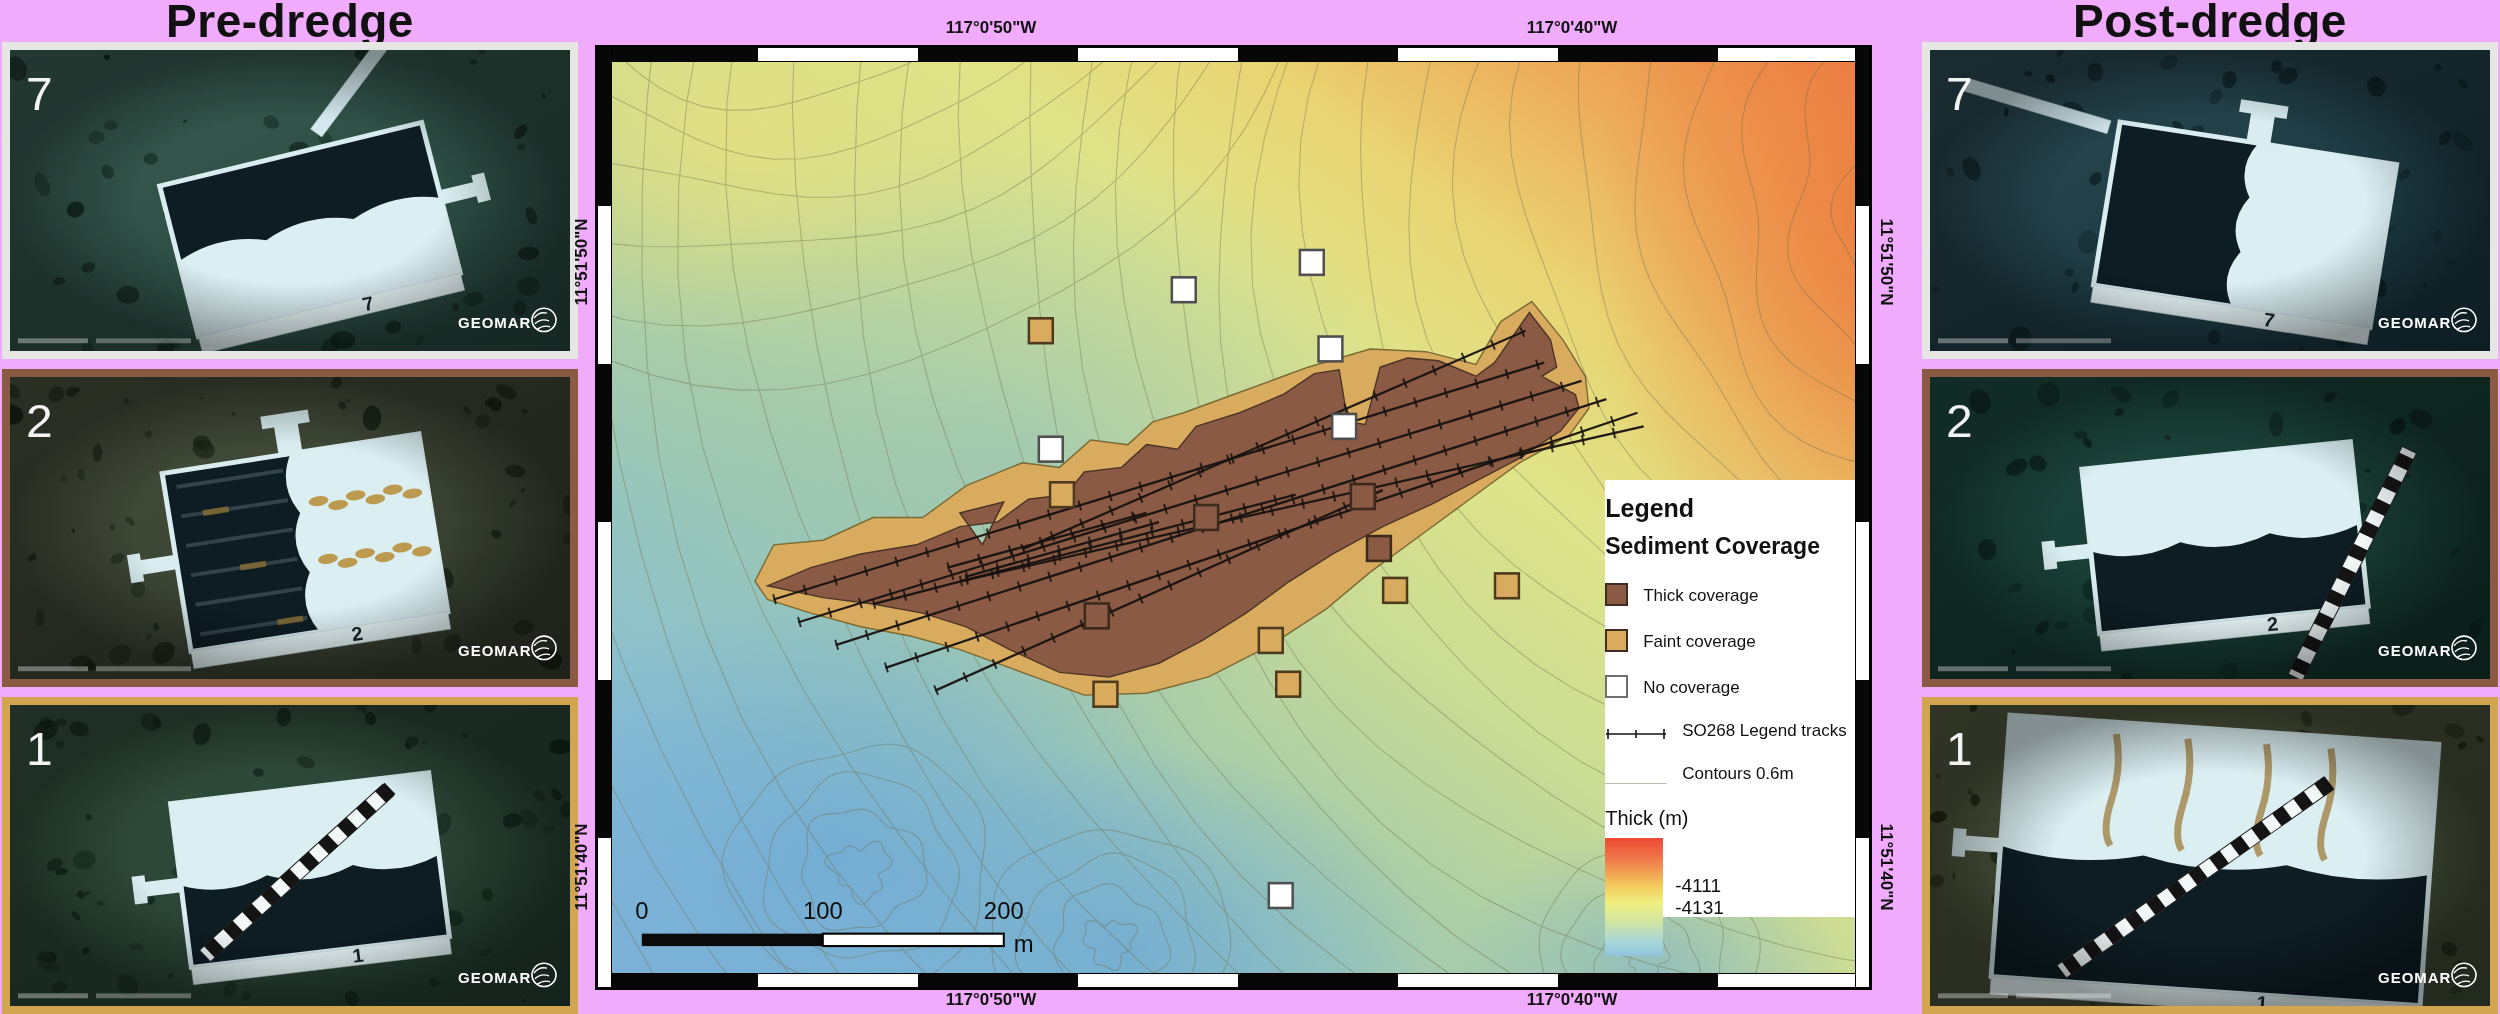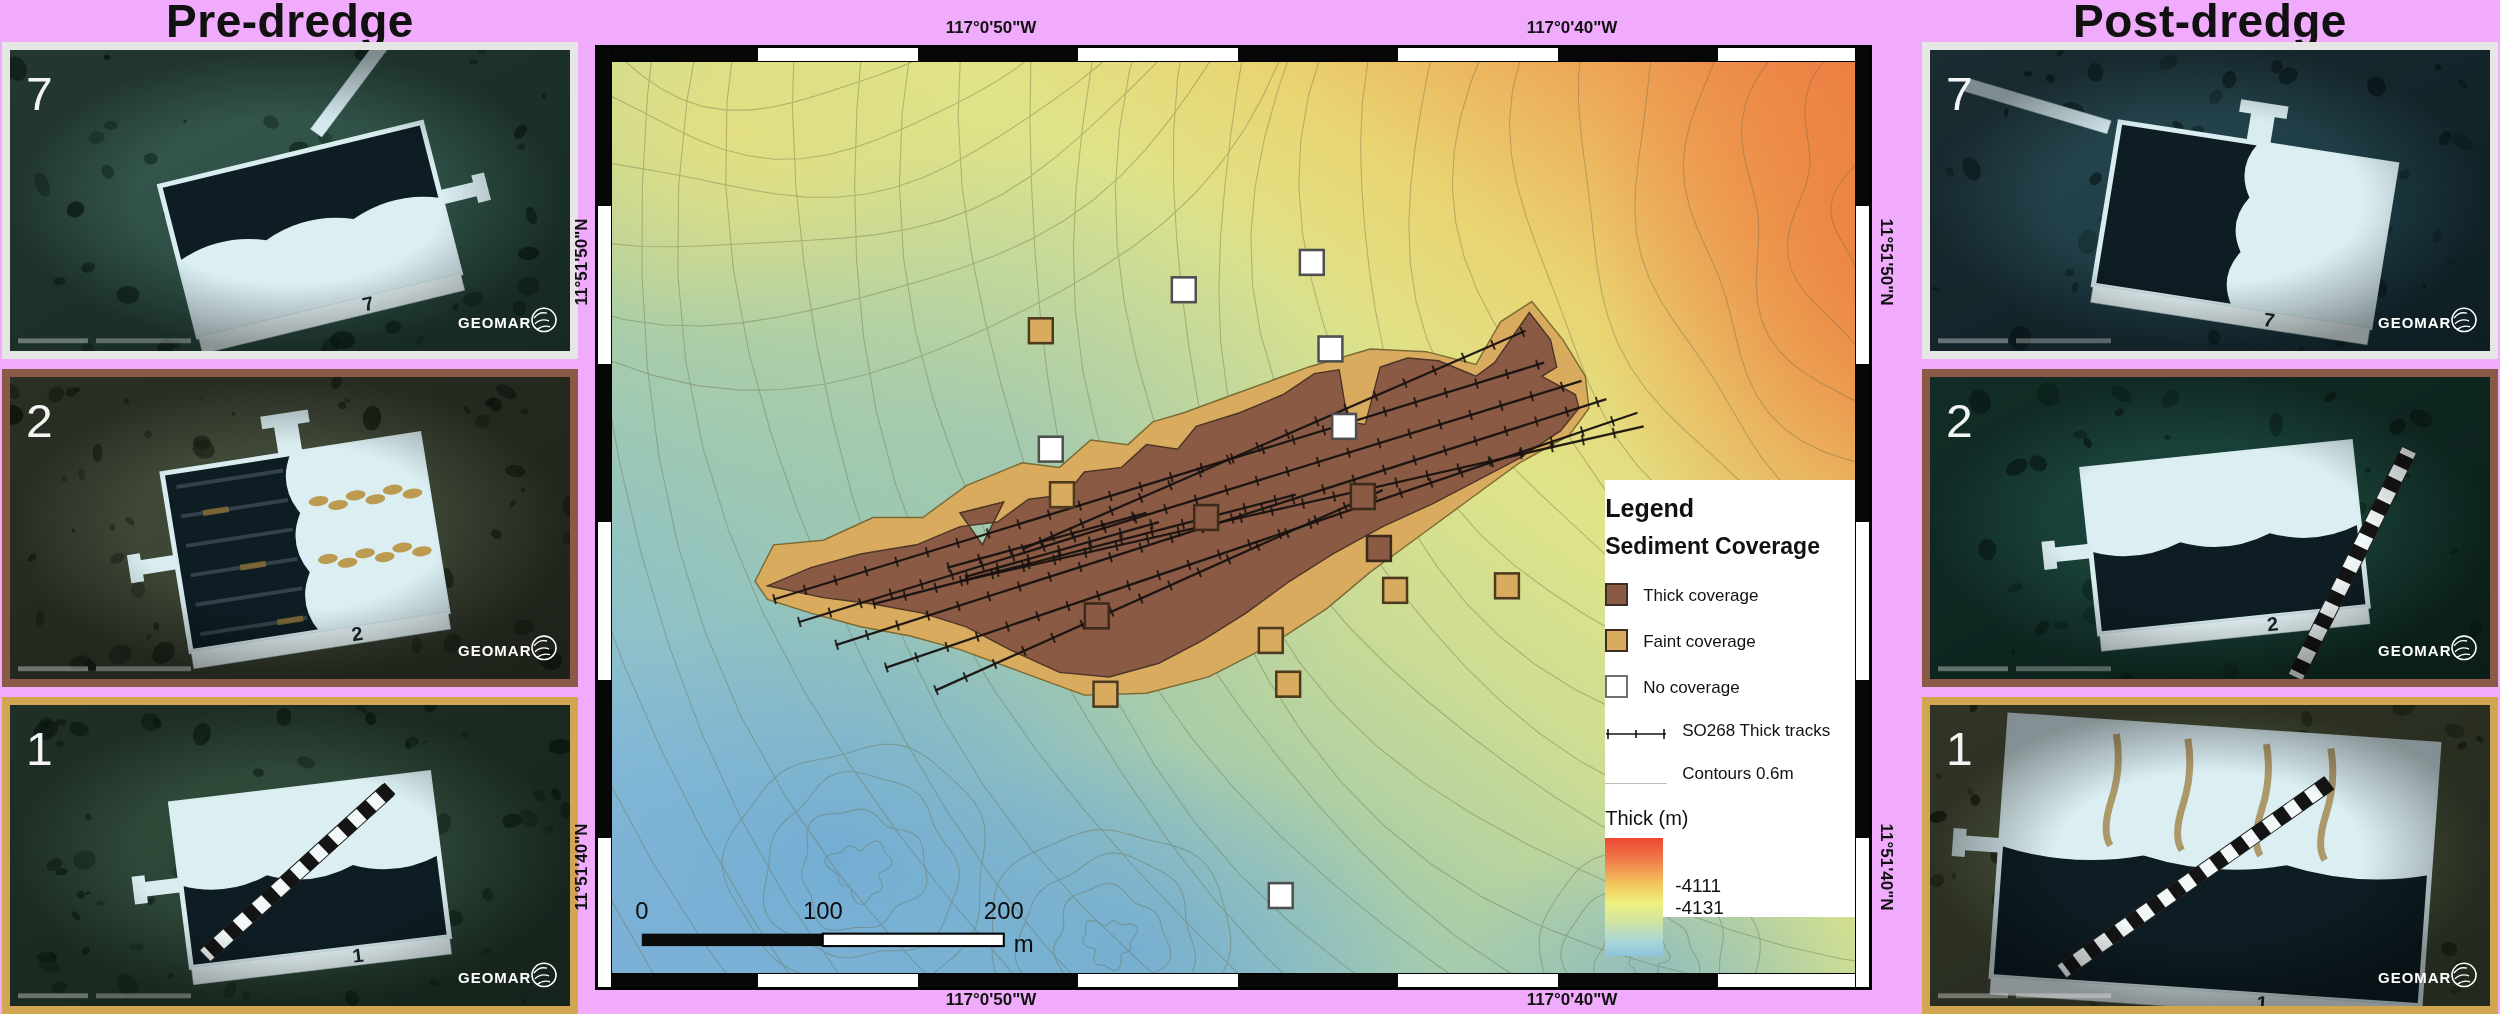--- a/index.html
+++ b/index.html
@@ -877,21 +877,21 @@
       </div>
       <div class="leg-row">
         <span class="leg-sym">
           <svg width="62" height="14" viewBox="0 0 62 14">
             <line x1="1" y1="7" x2="61" y2="7" stroke="#181210" stroke-width="1.6"></line>
             <line x1="3" y1="2" x2="3" y2="12" stroke="#181210" stroke-width="1.6"></line>
             <line x1="31" y1="3" x2="31" y2="11" stroke="#181210" stroke-width="1.6"></line>
             <line x1="59" y1="2" x2="59" y2="12" stroke="#181210" stroke-width="1.6"></line>
           </svg>
         </span>
-        <span>SO268 Thick tracks</span>
+        <span>SO268 Legend tracks</span>
       </div>
       <div class="leg-row">
         <span class="leg-contour"></span>
         <span>Contours 0.6m</span>
       </div>
       <div class="leg-depth-title">Thick (m)</div>
       <div class="leg-ramp-row">
         <div class="ramp"></div>
         <div class="ramp-labels">
           <span>-4111</span>

